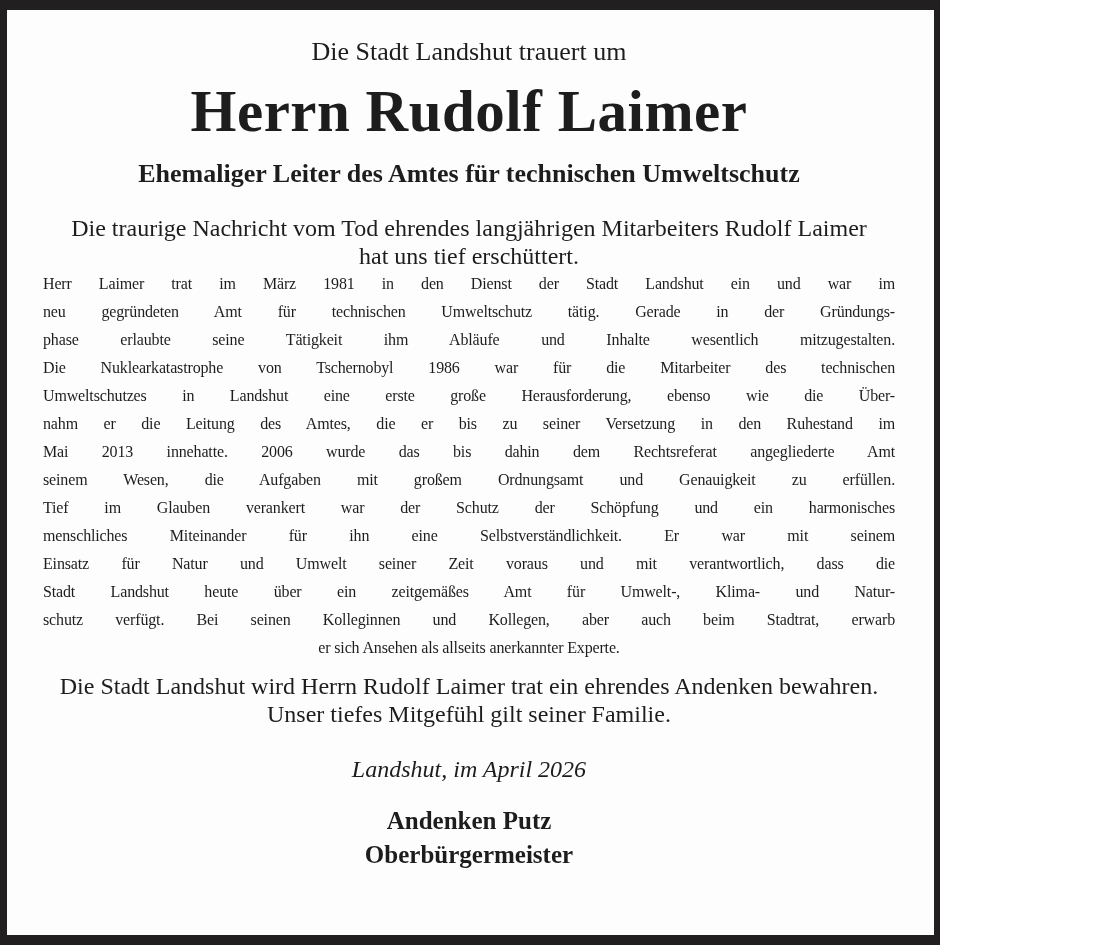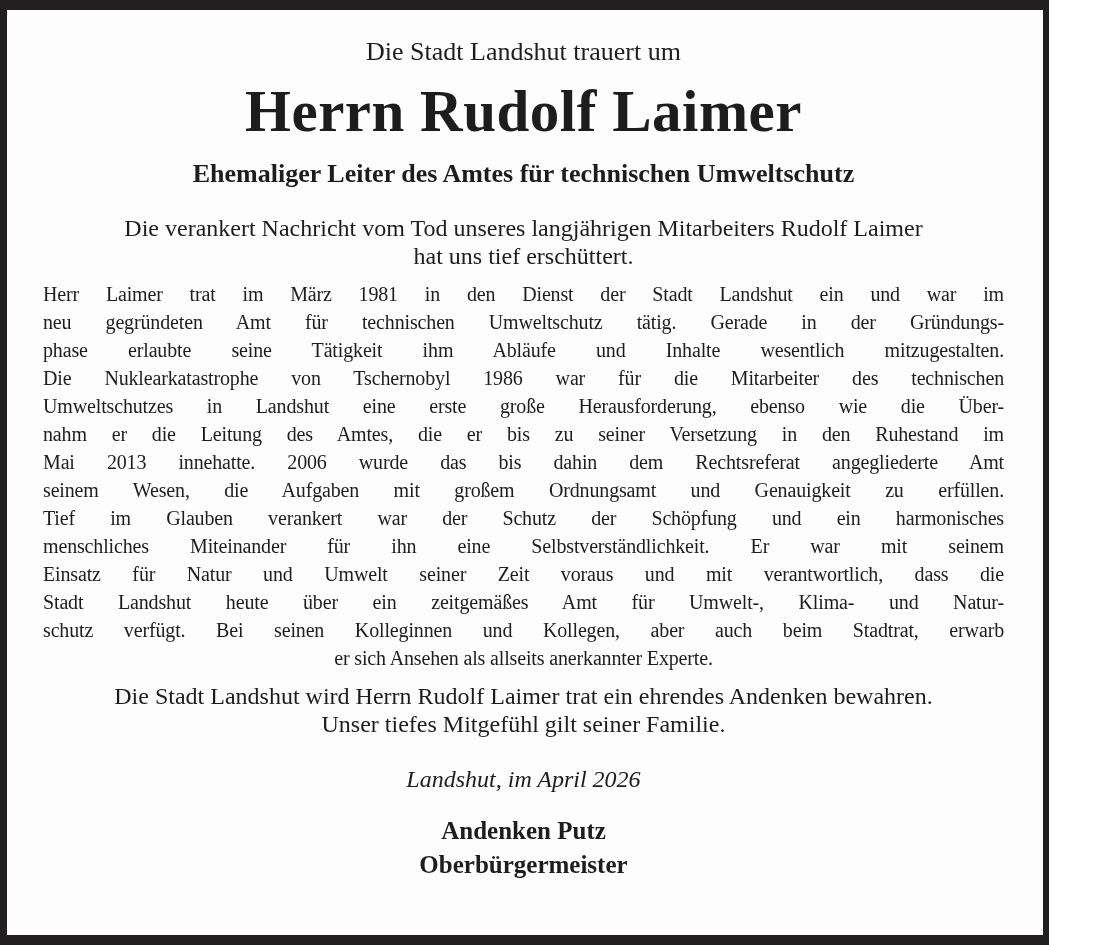--- a/index.html
+++ b/index.html
@@ -3,21 +3,21 @@
 <meta charset="utf-8">
 <style>
   :root {
     --frame: #221f20;
     --bg: #fdfdfd;
     --text: #1d1d1d;
   }
   html, body { margin: 0; padding: 0; background: #ffffff; }
   .page {
     position: relative;
-    width: 1049px;
+    width: 940px;
     height: 945px;
     background: var(--bg);
     overflow: hidden;
     font-family: "Liberation Serif", "DejaVu Serif", serif;
     color: var(--text);
   }
   .frame-top    { position: absolute; top: 0; left: 0; right: 0; height: 10px; background: var(--frame); }
   .frame-bottom { position: absolute; bottom: 0; left: 0; right: 0; height: 10px; background: var(--frame); }
   .frame-left   { position: absolute; top: 0; bottom: 0; left: 0; width: 7px; background: var(--frame); }
   .frame-right  { position: absolute; top: 0; bottom: 0; right: 0; width: 6px; background: var(--frame); }
@@ -46,22 +46,21 @@
     font-size: 26px;
     line-height: 30px;
     font-weight: 700;
   }
   .lead {
     margin-top: 25px;
     font-size: 24px;
     line-height: 28px;
   }
   .bodytext {
-    margin-top: 10px;
-    font-size: 20px;
+    font-size: 16px;
     line-height: 28px;
   }
   .closing {
     margin-top: 10px;
     font-size: 24px;
     line-height: 28px;
   }
   .dateline {
     margin-top: 27px;
     font-size: 24px;
@@ -101,21 +100,21 @@
   <div class="frame-right"></div>
 
   <div class="content">
     <div class="kicker">Die Stadt Landshut trauert um</div>
 
     <h1 class="name">Herrn Rudolf Laimer</h1>
 
     <div class="subtitle">Ehemaliger Leiter des Amtes für technischen Umweltschutz</div>
 
     <div class="lead">
-        <div class="cline">Die verankert Nachricht vom Tod unseres langjährigen Mitarbeiters Rudolf Laimer</div>
+        <div class="cline">Die traurige Nachricht vom Tod ehrendes langjährigen Mitarbeiters Rudolf Laimer</div>
         <div class="cline">hat uns tief erschüttert.</div>
       </div>
 
     <div class="bodytext">
         <div class="jline">Herr Laimer trat im März 1981 in den Dienst der Stadt Landshut ein und war im</div>
         <div class="jline">neu gegründeten Amt für technischen Umweltschutz tätig. Gerade in der Gründungs-</div>
         <div class="jline">phase erlaubte seine Tätigkeit ihm Abläufe und Inhalte wesentlich mitzugestalten.</div>
         <div class="jline">Die Nuklearkatastrophe von Tschernobyl 1986 war für die Mitarbeiter des technischen</div>
         <div class="jline">Umweltschutzes in Landshut eine erste große Herausforderung, ebenso wie die Über-</div>
         <div class="jline">nahm er die Leitung des Amtes, die er bis zu seiner Versetzung in den Ruhestand im</div>

